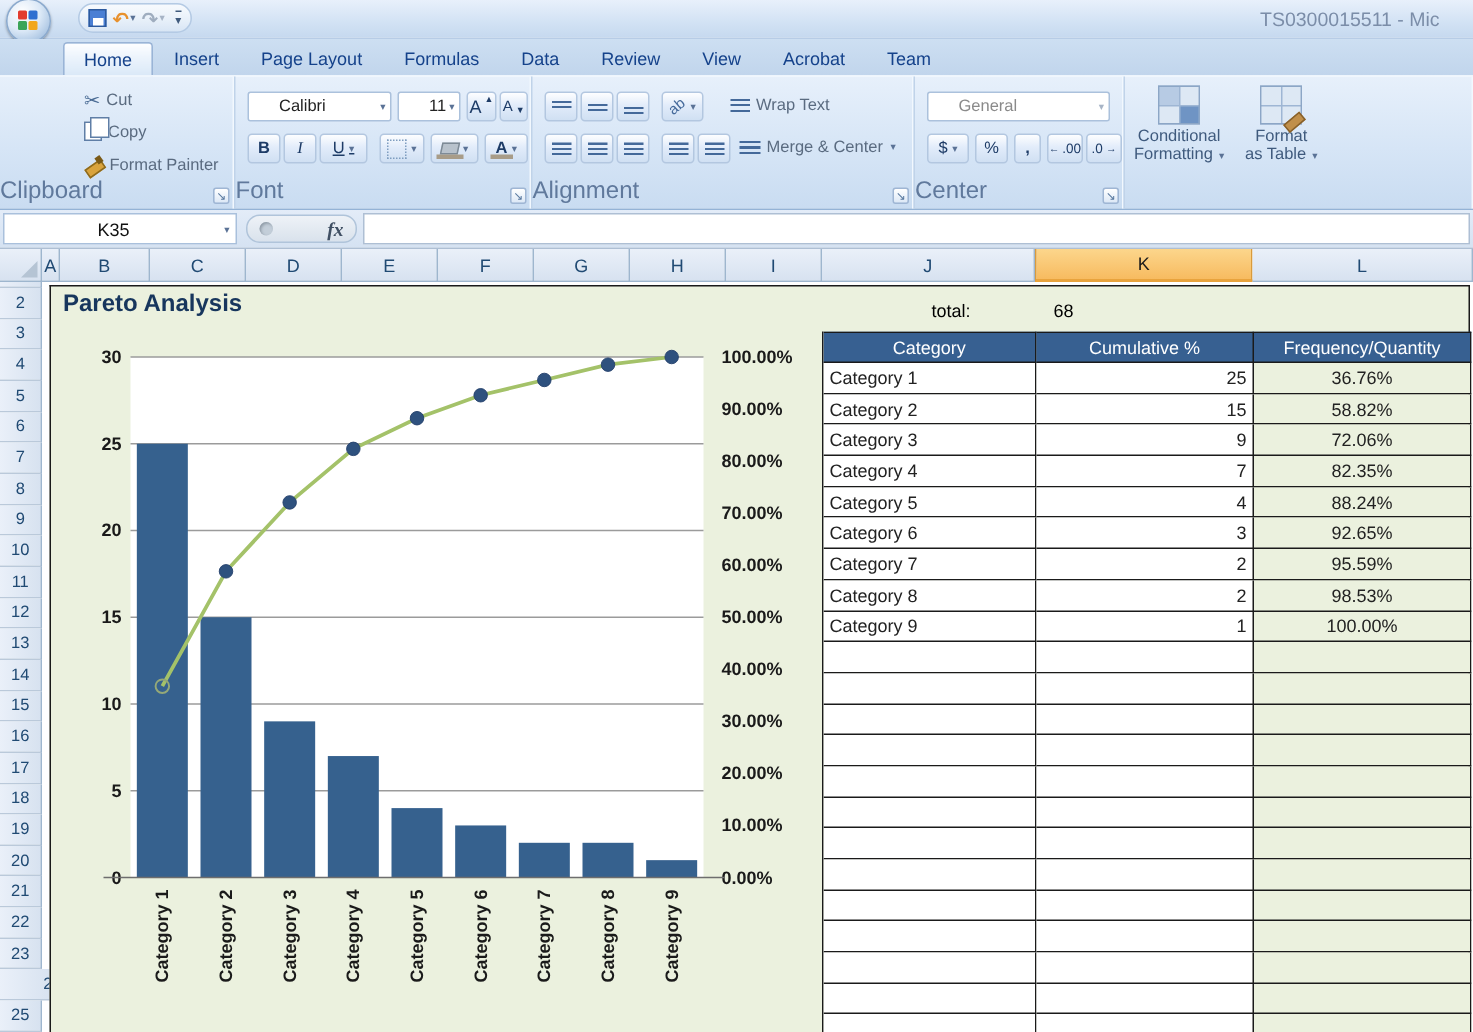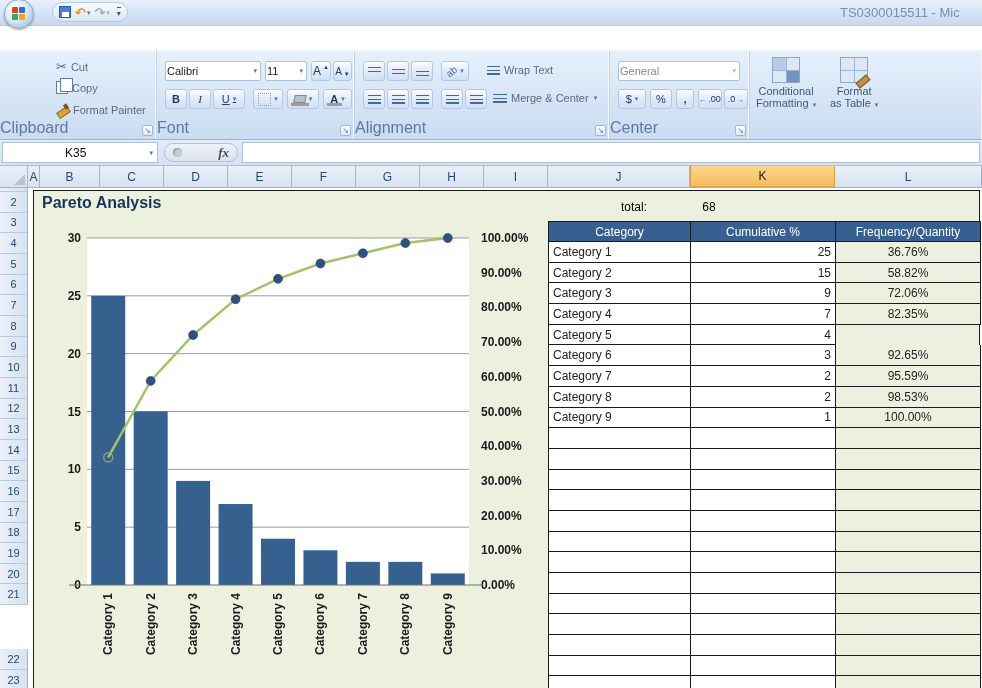--- a/index.html
+++ b/index.html
@@ -49,21 +49,21 @@
   .group-label { position:absolute; left:0; right:10px; bottom:2px; text-align:left;
     font-size:16px; color:#60799c; }
   .launcher { position:absolute; right:3px; bottom:3px; width:11px; height:11px;
     border:1px solid #9fb6d4; border-radius:2px; color:#5a7aa0; font-size:8px;
     line-height:9px; text-align:center; background:linear-gradient(#fff,#dce8f6); }
   .ibtn { position:absolute; display:flex; align-items:center; justify-content:center; gap:2px;
     border:1px solid #b3c7e0; border-radius:3px;
     background:linear-gradient(#fdfeff,#e2ecfa 45%,#d0e0f3); color:#1e3c67; }
   .flatbtn { position:absolute; display:flex; align-items:center; gap:4px; color:#5a6b80; font-size:11px; }
   .combo { position:absolute; display:flex; align-items:center; background:#fff;
-    border:1px solid #abc1dc; border-radius:2px; font-size:11px; color:#222; padding-left:1px; }
+    border:1px solid #abc1dc; border-radius:2px; font-size:11px; color:#222; padding-left:20px; }
   .combo .sp { flex:1; }
   .lines { width:13px; height:9px;
     background:repeating-linear-gradient(to bottom,#44699a 0 1.4px,transparent 1.4px 3.6px); }
   .clipboard-icon { width:20px; height:26px; background:#cdbd92; border:1px solid #8a7a52;
     border-radius:2px; position:relative; }
   .clipboard-icon::before { content:""; position:absolute; left:4px; top:-3px; width:10px; height:4px;
     background:#9aa7b5; border:1px solid #6e7a86; border-radius:1px; }
   .clipboard-icon::after { content:""; position:absolute; left:3px; top:3px; width:12px; height:19px;
     background:#fff; border:1px solid #b0b0b0; }
   .copy-icon { width:12px; height:13px; background:#fff; border:1px solid #5f7ea6; position:relative; }
@@ -166,20 +166,31 @@
         </span>
       <span class="qat-btn">
           <span class="redo-glyph">↷</span>
           <span class="caret dis">▾</span>
         </span>
       <span class="qat-more">▾</span>
     </div>
     <div id="win-title">TS0300015511 - Mic</div>
   </div>
 
+  <div id="tabrow">
+      <div class="tab active">Home</div>
+      <div class="tab">Insert</div>
+      <div class="tab">Page Layout</div>
+      <div class="tab">Formulas</div>
+      <div class="tab">Data</div>
+      <div class="tab">Review</div>
+      <div class="tab">View</div>
+      <div class="tab">Acrobat</div>
+      <div class="tab">Team</div>
+    </div>
 
   <div id="ribbon">
 
     <div class="group" style="left:0;width:157px;">
       <div class="flatbtn" style="left:56px;top:8px;">
         <span class="scissors">✂</span>
         <span>Cut</span>
       </div>
       <div class="flatbtn" style="left:56px;top:30px;">
         <span class="copy-icon"></span>
@@ -376,21 +387,21 @@
         <div class="rowhead" style="height: 20.67px;">12</div>
         <div class="rowhead" style="height: 20.67px;">13</div>
         <div class="rowhead" style="height: 20.67px;">14</div>
         <div class="rowhead" style="height: 20.67px;">15</div>
         <div class="rowhead" style="height: 20.67px;">16</div>
         <div class="rowhead" style="height: 20.67px;">17</div>
         <div class="rowhead" style="height: 20.67px;">18</div>
         <div class="rowhead" style="height: 20.67px;">19</div>
         <div class="rowhead" style="height: 20.67px;">20</div>
         <div class="rowhead" style="height: 20.67px;">21</div>
-        <div class="rowhead" style="height: 20.67px; margin-top: 44px;">22</div>
+        <div class="rowhead" style="height: 20.67px;">22</div>
         <div class="rowhead" style="height: 20.67px;">23</div>
         <div class="rowhead" style="height: 20.67px; padding-left: 35px;">24</div>
         <div class="rowhead" style="height: 20.67px;">25</div>
       </div>
     <div id="panel">
       <div id="sheet-title">Pareto Analysis</div>
       <div id="total-label">total:</div>
       <div id="total-value">68</div>
       <svg id="chart" width="505" height="463">
           <rect x="46" y="14" width="382" height="347" fill="#FFFFFF"></rect>
@@ -470,20 +481,21 @@
             <div class="c c2" style="height: 20.7px;">72.06%</div>
           </div>
           <div class="trow">
             <div class="c c0" style="height: 20.7px;">Category 4</div>
             <div class="c c1" style="height: 20.7px;">7</div>
             <div class="c c2" style="height: 20.7px;">82.35%</div>
           </div>
           <div class="trow">
             <div class="c c0" style="height: 20.7px;">Category 5</div>
             <div class="c c1" style="height: 20.7px;">4</div>
+            <div class="c c2" style="height: 20.7px;">88.24%</div>
           </div>
           <div class="trow">
             <div class="c c0" style="height: 20.7px;">Category 6</div>
             <div class="c c1" style="height: 20.7px;">3</div>
             <div class="c c2" style="height: 20.7px;">92.65%</div>
           </div>
           <div class="trow">
             <div class="c c0" style="height: 20.7px;">Category 7</div>
             <div class="c c1" style="height: 20.7px;">2</div>
             <div class="c c2" style="height: 20.7px;">95.59%</div>

